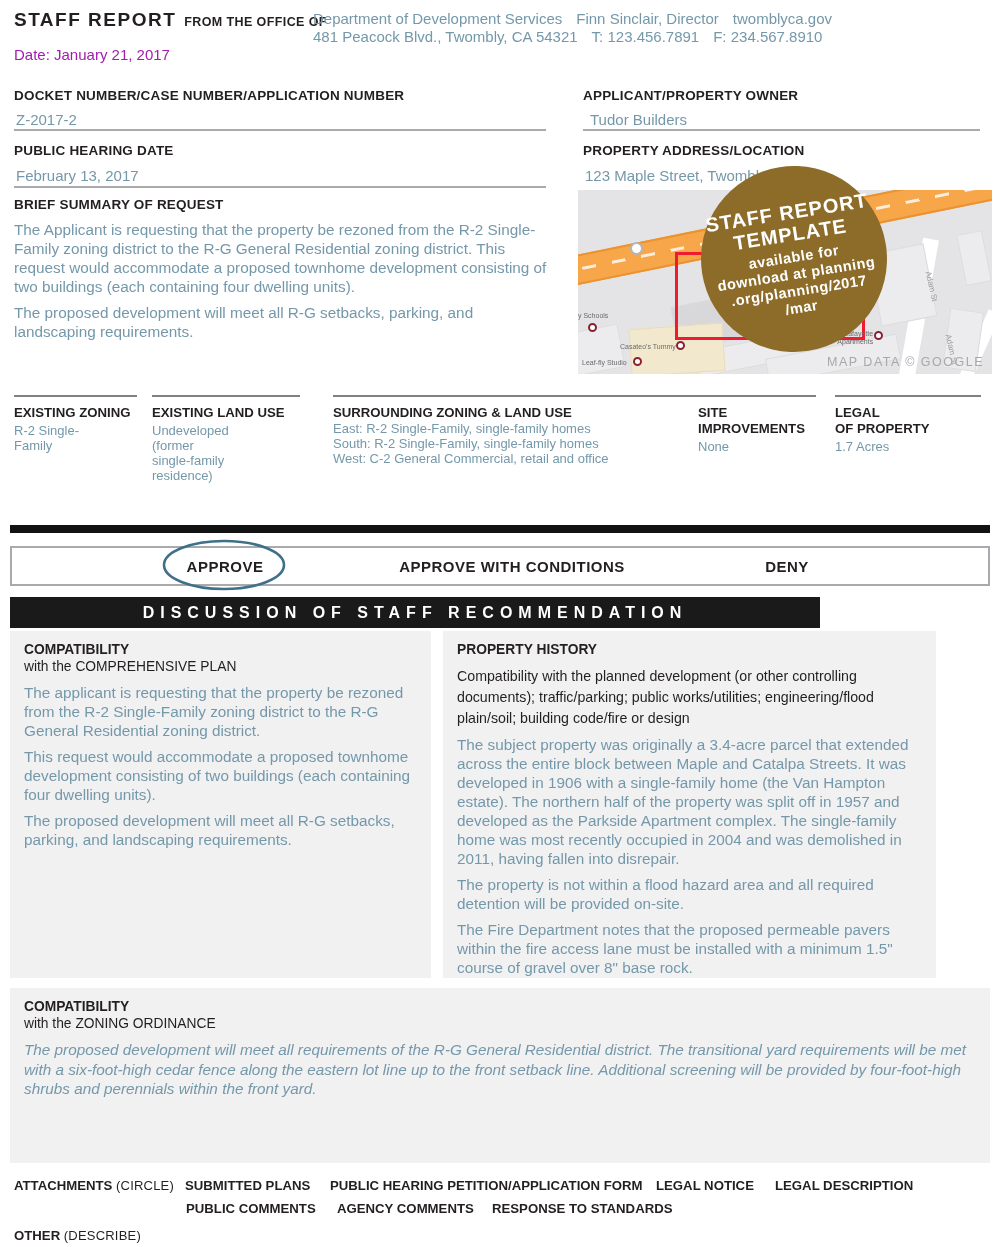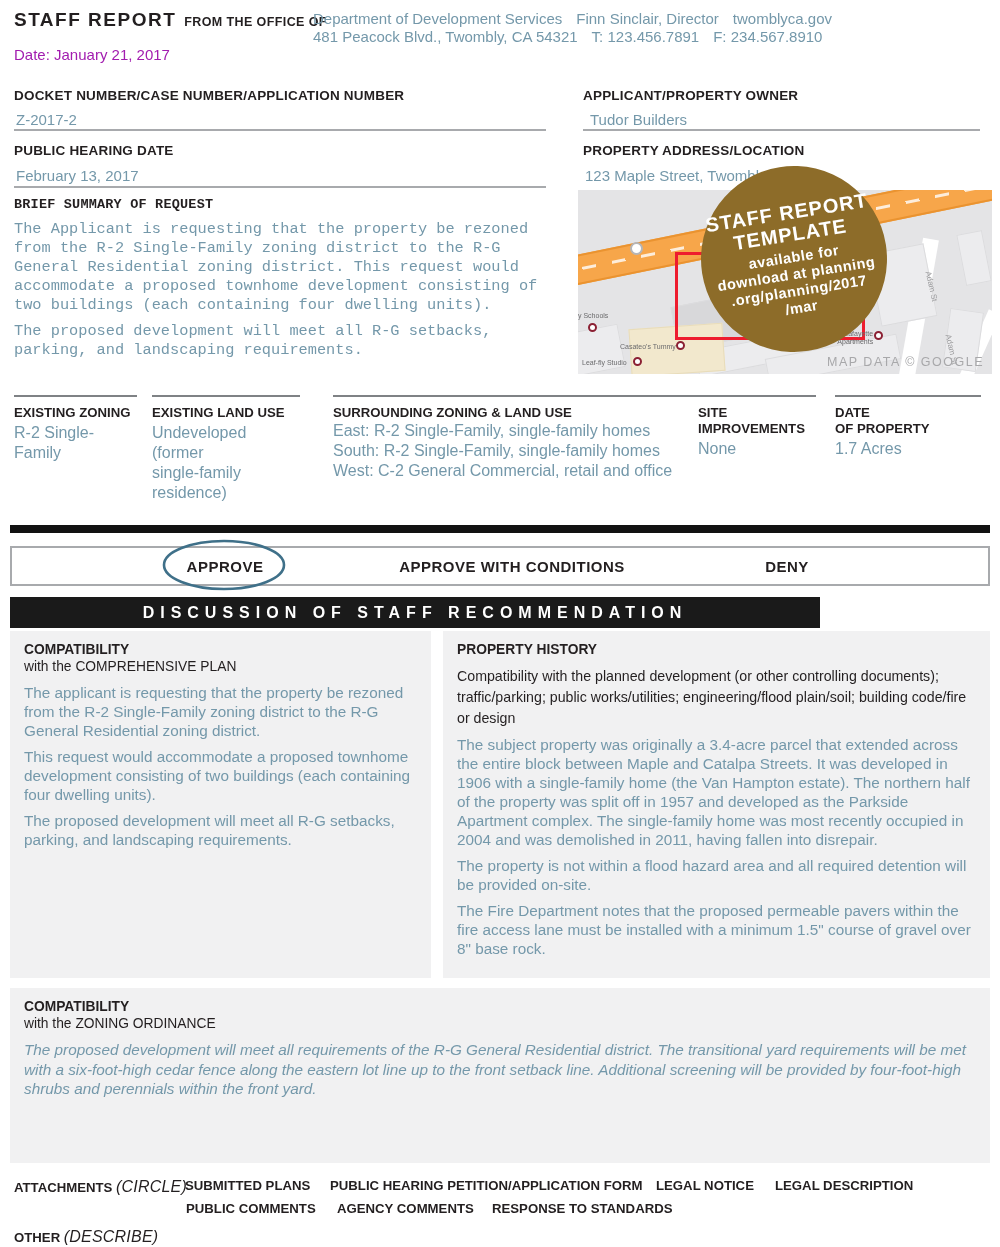--- a/index.html
+++ b/index.html
@@ -11,28 +11,28 @@
   .pre{white-space:pre-line;}
   .rule{position:absolute;height:2px;background:#a8aaad;}
   .zrule{border-top:2px solid #7f8285;padding-top:8px;}
   .gbox{background:#f1f1f2;box-sizing:border-box;padding:10px 14px;}
   .para{color:#7498aa;font-size:15.3px;line-height:19px;margin:0 0 7px 0;}
   .h-title{font-size:19px;font-weight:bold;letter-spacing:1.5px;}
   .h-sub{font-size:12.5px;font-weight:bold;letter-spacing:.4px;margin-left:8px;}
   .office{font-size:15px;line-height:17.5px;color:#7498aa;}
   .office span{margin-right:14px;}
   .zlbl{font-weight:bold;font-size:13.2px;line-height:16px;}
-  .zval{color:#7498aa;font-size:16px;line-height:20px;margin-top:2px;}
+  .zval{color:#7498aa;font-size:13px;line-height:15px;margin-top:2px;}
   .dec-opt{position:absolute;top:50%;transform:translate(-50%,-50%);font-weight:bold;font-size:15px;letter-spacing:.5px;white-space:nowrap;}
   .banner{background:#1a1a1a;color:#fff;font-weight:bold;font-size:16px;letter-spacing:6px;text-align:center;line-height:31px;}
   .colhead-b{font-weight:bold;font-size:13.8px;line-height:17px;}
   .colhead-r{font-size:13.8px;line-height:17px;}
   .intro{font-size:14.2px;line-height:21px;color:#231f20;margin:8px 0 6px 0;}
   .att{position:absolute;font-weight:bold;font-size:13.2px;white-space:nowrap;}
-  .note{font-weight:normal;font-size:16px;letter-spacing:.2px;font-style:italic;}
+  .note{font-weight:normal;font-size:13px;letter-spacing:.2px;}
   
   .map{background:#e4e4e6;overflow:hidden;}
   .bld{position:absolute;background:#ececee;border:1px solid #dcdcde;}
   .poi-lbl{position:absolute;font-size:7px;color:#6b6b6d;line-height:8px;white-space:pre-line;text-align:right;}
   .marker{position:absolute;width:5px;height:5px;border:2px solid #8b2033;border-radius:50%;background:#fff;}
   .street-lbl{position:absolute;font-size:8px;color:#9a9a9c;white-space:nowrap;}
   .credit{position:absolute;right:8px;bottom:5px;font-size:12.5px;letter-spacing:1.5px;color:#a8a8aa;}
   .badge{position:absolute;left:701px;top:166px;width:186px;height:186px;border-radius:50%;
          background:#8d6c29;color:#fff;display:flex;flex-direction:column;align-items:center;justify-content:center;
          text-align:center;font-weight:bold;transform:rotate(-9deg);z-index:6;}
@@ -64,21 +64,21 @@
 <div class="abs val" style="left:16px;top:167px;">February 13, 2017</div>
 <div class="rule" style="left:14px;top:186px;width:532px;"></div>
 
 <div class="abs lbl" style="left:583px;top:88px;">APPLICANT/PROPERTY OWNER</div>
 <div class="abs val" style="left:590px;top:111px;">Tudor Builders</div>
 <div class="rule" style="left:583px;top:129px;width:397px;"></div>
 
 <div class="abs lbl" style="left:583px;top:143px;">PROPERTY ADDRESS/LOCATION</div>
 <div class="abs val" style="left:585px;top:167px;">123 Maple Street, Twombly</div>
 
-<div class="abs" style="left:14px;top:197px;width:535px;font-family:Liberation Mono, monospace;">
+<div class="abs" style="left:14px;top:197px;width:535px;">
   <div class="lbl">BRIEF SUMMARY OF REQUEST</div>
   <p class="para" style="margin-top:8px;">The Applicant is requesting that the property be rezoned from the R-2 Single-Family zoning district to the R-G General Residential zoning district. This request would accommodate a proposed townhome development consisting of two buildings (each containing four dwelling units).</p>
   <p class="para">The proposed development will meet all R-G setbacks, parking, and landscaping requirements.</p>
 </div>
 
 <div class="abs map" style="left:578px;top:190px;width:414px;height:184px;">
 
   <div style="position:absolute;left:-30px;top:20px;width:500px;height:26px;background:#f7a64a;border-top:2px solid #ea9330;border-bottom:2px solid #ea9330;transform:rotate(-11.5deg);">
     <div style="position:absolute;left:0;right:0;top:11px;height:3px;background:repeating-linear-gradient(90deg,#ffffff 0 14px,transparent 14px 30px);opacity:.8;"></div>
   </div>
@@ -138,21 +138,21 @@
   <div class="zval" style="margin-top:0;">East: R-2 Single-Family, single-family homes</div>
   <div class="zval" style="margin-top:0;">South: R-2 Single-Family, single-family homes</div>
   <div class="zval" style="margin-top:0;">West: C-2 General Commercial, retail and office</div>
 </div>
 <div class="abs zrule" style="left:698px;top:395px;width:118px;">
   <div class="zlbl pre">SITE
 IMPROVEMENTS</div>
   <div class="zval">None</div>
 </div>
 <div class="abs zrule" style="left:835px;top:395px;width:146px;">
-  <div class="zlbl pre">DATE
+  <div class="zlbl pre">LEGAL
 OF PROPERTY</div>
   <div class="zval">1.7 Acres</div>
 </div>
 
 <div class="abs" style="left:10px;top:525px;width:980px;height:8px;background:#121212;"></div>
 
 <div class="abs" style="left:10px;top:546px;width:976px;height:36px;border:2px solid #a8aaad;">
   <span class="dec-opt" style="left:213px;">APPROVE</span>
   <span class="dec-opt" style="left:500px;">APPROVE WITH CONDITIONS</span>
   <span class="dec-opt" style="left:775px;">DENY</span>
@@ -164,21 +164,21 @@
 <div class="abs banner" style="left:10px;top:597px;width:810px;height:31px;">DISCUSSION OF STAFF RECOMMENDATION</div>
 
 <div class="abs gbox" style="left:10px;top:631px;width:421px;height:347px;">
   <div class="colhead-b">COMPATIBILITY</div>
   <div class="colhead-r">with the COMPREHENSIVE PLAN</div>
   <p class="para" style="margin-top:8px;">The applicant is requesting that the property be rezoned from the R-2 Single-Family zoning district to the R-G General Residential zoning district.</p>
   <p class="para">This request would accommodate a proposed townhome development consisting of two buildings (each containing four dwelling units).</p>
   <p class="para">The proposed development will meet all R-G setbacks, parking, and landscaping requirements.</p>
 </div>
 
-<div class="abs gbox" style="left:443px;top:631px;width:547px;height:347px;">
+<div class="abs gbox" style="left:443px;top:631px;width:493px;height:347px;">
   <div class="colhead-b">PROPERTY HISTORY</div>
   <p class="intro">Compatibility with the planned development (or other controlling documents); traffic/parking; public works/utilities; engineering/flood plain/soil; building code/fire or design</p>
   <p class="para">The subject property was originally a 3.4-acre parcel that extended across the entire block between Maple and Catalpa Streets. It was developed in 1906 with a single-family home (the Van Hampton estate). The northern half of the property was split off in 1957 and developed as the Parkside Apartment complex. The single-family home was most recently occupied in 2004 and was demolished in 2011, having fallen into disrepair.</p>
   <p class="para">The property is not within a flood hazard area and all required detention will be provided on-site.</p>
   <p class="para">The Fire Department notes that the proposed permeable pavers within the fire access lane must be installed with a minimum 1.5" course of gravel over 8" base rock.</p>
 </div>
 
 <div class="abs gbox" style="left:10px;top:988px;width:980px;height:175px;">
   <div class="colhead-b">COMPATIBILITY</div>
   <div class="colhead-r">with the ZONING ORDINANCE</div>

